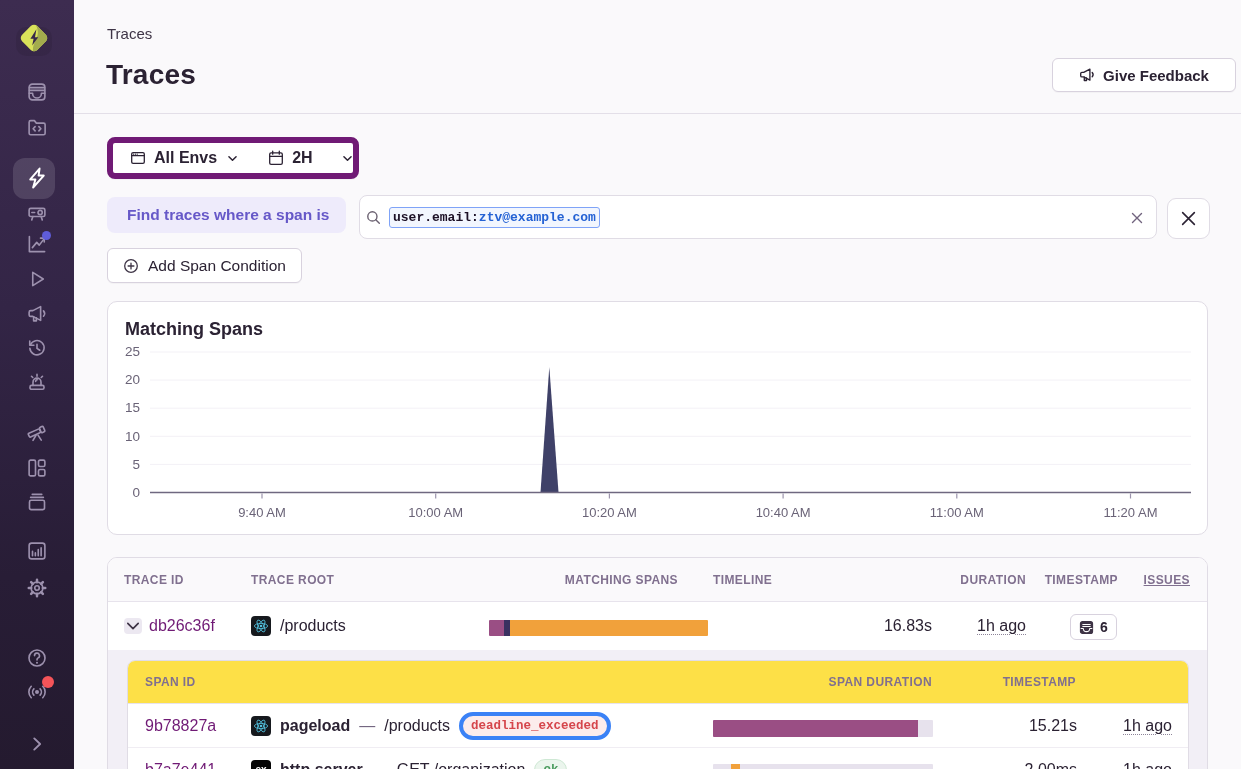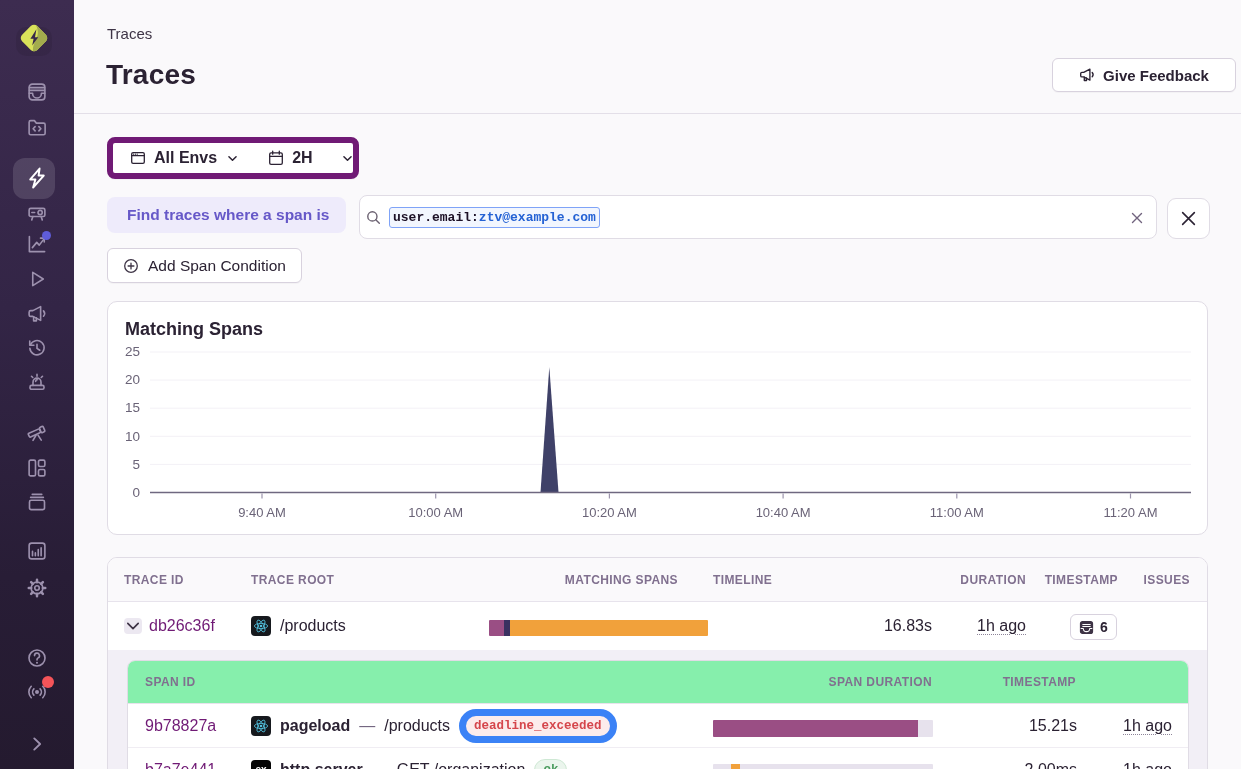--- a/index.html
+++ b/index.html
@@ -50,30 +50,30 @@
   border:1px solid #E0DCE5; border-radius:10px 10px 0 0; overflow:hidden;}
 .thead { display:grid; grid-template-columns:127px 235px 224px 254px 94px 92px 73px; height:44px;
   background:#FAF9FB; border-bottom:1px solid #E7E3EC; align-items:center;
   font-size:12px; font-weight:bold; color:#80708F; letter-spacing:0.4px;}
 .trow { display:grid; grid-template-columns:127px 235px 224px 254px 94px 92px 73px; height:48px;
   background:#fff; align-items:center; font-size:16px; color:#2B2233;}
 .cell-pl { padding-left:16px; }
 .cell-pr { padding-right:16px; text-align:right;}
 #expanded { background:#F2EFF6; height:210px; padding:10px 18px 0 19px; }
 #nested { background:#fff; border:1px solid #E0DCE5; border-radius:8px; height:199px; overflow:hidden;}
-.nhead { display:grid; grid-template-columns:107px 459px 254px 145px 96px; height:43px; background:#86efac;
+.nhead { display:grid; grid-template-columns:107px 459px 254px 145px 96px; height:43px; background:#fde047;
   border-bottom:1px solid #E7E3EC; align-items:center; font-size:12px; font-weight:bold; color:#80708F; letter-spacing:0.4px;}
 .nrow { display:grid; grid-template-columns:107px 459px 254px 145px 96px; height:44px; background:#fff;
   align-items:center; font-size:16px; color:#2B2233; border-bottom:1px solid #F0EDF3;}
 .link { color:#701a75; }
 .npl { padding-left:17px; }
 .desc { display:flex; align-items:center; gap:9px; padding-left:16px;}
 .avatar { width:20px; height:20px; border-radius:4px; flex:none; }
 .pill { font-family:"Liberation Mono",monospace; font-size:12.5px; border-radius:20px; padding:3px 8px; font-weight:bold;}
-.pill.err { background:#FCECEC; color:#D5454B; border:7px solid #3b82f6;}
+.pill.err { background:#FCECEC; color:#D5454B; border:4px solid #3b82f6;}
 .pill.ok { background:#EBF5ED; color:#4A9B5E; border:1px solid #CEE8D4;}
 .dotted { text-decoration:underline dotted; text-underline-offset:3px; text-decoration-thickness:1px; text-decoration-color:#8D8499; }
 .bar { height:16px; display:flex; border-radius:1px; overflow:hidden;}
 .chev-btn { width:18px; height:16px; background:#ECE8F1; border-radius:4px; display:inline-flex;
   align-items:center; justify-content:center; color:#3E3446;}
 #issuesbtn { width:47px; height:26px; border:1px solid #D8D2DE; border-radius:6px; background:#fff;
   display:flex; align-items:center; justify-content:center; gap:6px; font-size:14px; font-weight:bold; color:#2B2233;}
 .gray { color:#71637E; }
 </style>
 </head>
@@ -254,21 +254,21 @@
 </svg>
 <div id="charttitle">Matching Spans</div>
 <div id="tablecard">
   <div class="thead">
     <div class="cell-pl">TRACE ID</div>
     <div class="cell-pl">TRACE ROOT</div>
     <div class="cell-pr">MATCHING SPANS</div>
     <div style="padding-left:19px;">TIMELINE</div>
     <div class="cell-pr">DURATION</div>
     <div class="cell-pr">TIMESTAMP</div>
-    <div class="cell-pr" style="padding-right:17px;">ISSUES</div>
+    <div class="cell-pr" style="padding-right:17px;text-decoration:underline;">ISSUES</div>
   </div>
   <div class="trow">
     <div class="cell-pl" style="display:flex;align-items:center;gap:7px;">
         <span class="chev-btn">
           <svg width="14" height="14" viewBox="0 0 14 14" fill="none" stroke="#3E3446" stroke-width="1.7" stroke-linecap="round" stroke-linejoin="round">
             <path d="M1.8 4.4 L7 9.6 L12.2 4.4"></path>
           </svg>
         </span>
         <span class="link">db26c36f</span>
       </div>

